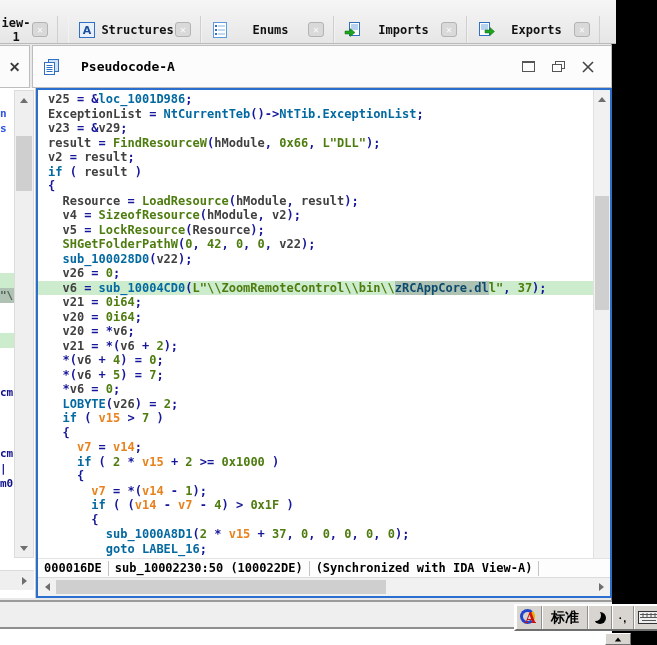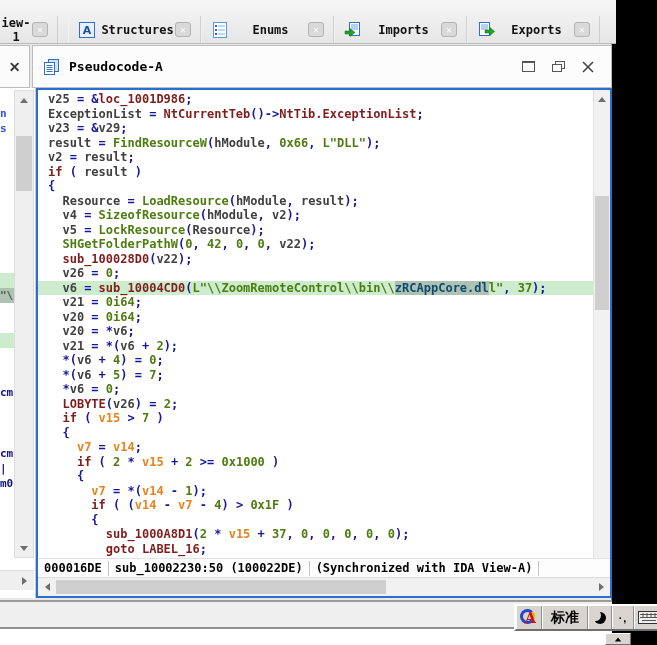--- a/index.html
+++ b/index.html
@@ -23,21 +23,21 @@
     flex:0 0 auto; }
   .tab-icon { width:18px; height:18px; flex:0 0 auto; margin-right:4px; }
 
   
   .left-titlebar { position:absolute; left:0; top:45px; width:30px; height:43px;
     background:#fbfbfb; border:1px solid #bdbdbd; border-left:none;
     display:flex; align-items:center; justify-content:center; }
   .left-titlebar .x { font-size:14px; font-weight:bold; color:#3a3a3a; }
   .doc-titlebar { position:absolute; left:32px; top:45px; width:580px; height:43px;
     background:#fcfcfc; border:1px solid #bdbdbd; display:flex; align-items:center; padding:0 10px; }
-  .doc-title-text { font-family:"DejaVu Sans Mono", monospace; font-size:13px; font-weight:600; color:#000; margin-left:8px; flex:1; }
+  .doc-title-text { font-family:"DejaVu Sans Mono", monospace; font-size:13px; font-weight:600; color:#000; margin-left:20px; flex:1; }
   .winbtn { width:26px; height:22px; display:flex; align-items:center; justify-content:center; margin-left:4px; }
 
   
   .left-strip { position:absolute; left:0; top:88px; width:36px; height:510px; background:#fff; border-right:1px solid #c9c9c9; }
   .left-frags { position:absolute; left:0; top:0; width:14px; height:470px; overflow:hidden; }
   .frag { position:absolute; left:0; width:14px; height:15px; font-family:"DejaVu Sans Mono", monospace;
     font-size:11px; font-weight:600; line-height:15px; overflow:hidden; white-space:pre; }
   .frag-hl { background:#cdeccd; }
   .frag-blue { color:#2d54e0; }
   .frag-navy { color:#10108a; }
@@ -60,21 +60,21 @@
   
   .code-panel { position:absolute; left:36px; top:88px; width:576px; height:510px;
     border:2px solid #2b6fce; background:#fff; display:flex; flex-direction:column; }
   .code-view { flex:1; position:relative; overflow:hidden; }
   .code-lines { position:absolute; left:0; top:2px; right:17px; bottom:0;
     font-family:"DejaVu Sans Mono", monospace; font-size:12px; font-weight:600; line-height:14.5px; overflow:hidden; }
   .code-line { white-space:pre; padding-left:10px; height:14.5px; color:#16169a; }
   .code-line.hl { background:#cdeccd; }
   .t-p { color:#16169a; }
   .t-v { color:#404040; }
-  .t-k { color:#7f1d1d;margin-top:23px; }
+  .t-k { color:#0369a1;margin-top:23px; }
   .t-f { color:#4d7c0f; }
   .t-n { color:#4d7c0f; }
   .t-o { color:#e8821e; }
   .t-s { background:#aec2b3; color:#0c4a6e; }
 
   .vscroll { position:absolute; right:0; top:0; width:17px; bottom:-19px; background:#f1f1f1; border-left:1px solid #e0e0e0; }
   .vs-up { position:absolute; top:2px; left:0; width:16px; height:14px; }
   .vs-thumb { position:absolute; top:106px; left:1px; width:14px; height:114px; background:#cfcfcf; }
 
   .statusline { height:19px; background:#fdfdfd; border-top:1px solid #e3e3e3;

